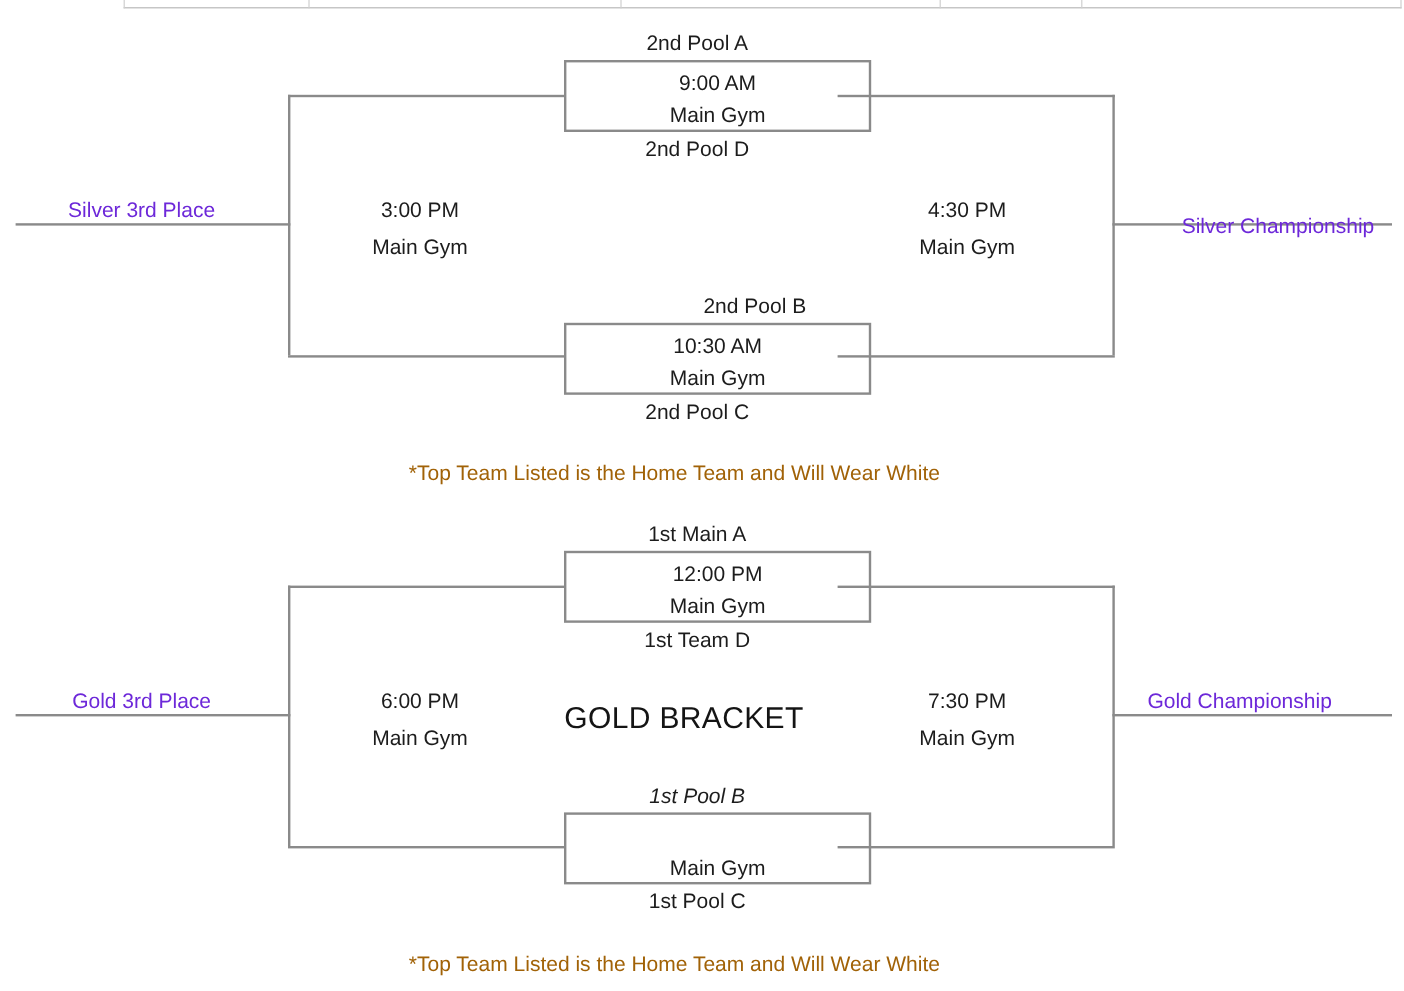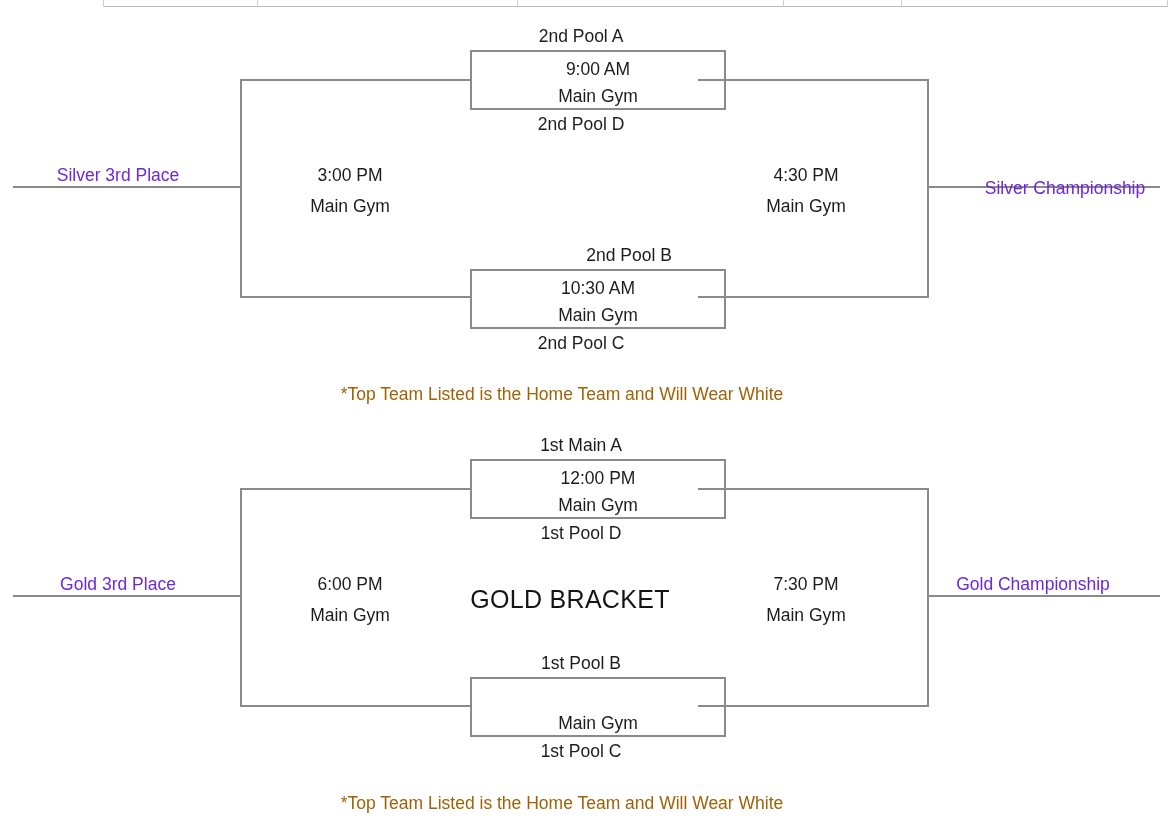--- a/index.html
+++ b/index.html
@@ -191,23 +191,23 @@
 
   <div class="footnote" style="left:562px; top:386px;">*Top Team Listed is the Home Team and Will Wear White</div>
 
   <div class="pool-label" style="left:581px; top:437px;">1st Main A</div>
 
   <div class="matchbox" style="left:470px; top:459px;padding-left:36px;">
     <div class="mb-time">12:00 PM</div>
     <div class="mb-venue">Main Gym</div>
   </div>
 
-  <div class="pool-label" style="left:581px; top:525px;">1st Pool D</div>
-
-  <div class="pool-label" style="left:581px; top:655px;">1st Pool B</div>
+  <div class="pool-label" style="left:581px; top:525px;">1st Team D</div>
+
+  <div class="pool-label" style="left:581px; top:655px;font-style:italic;">1st Pool B</div>
 
   <div class="matchbox" style="left:470px; top:677px;">
     <div class="mb-venue">Main Gym</div>
   </div>
 
   <div class="pool-label" style="left:581px; top:743px;">1st Pool C</div>
 
   <div class="hline" style="left:240px; top:488px; width:230px;"></div>
   <div class="vline" style="left:240px; top:488px; height:217px;"></div>
   <div class="hline" style="left:240px; top:705px; width:230px;"></div>

